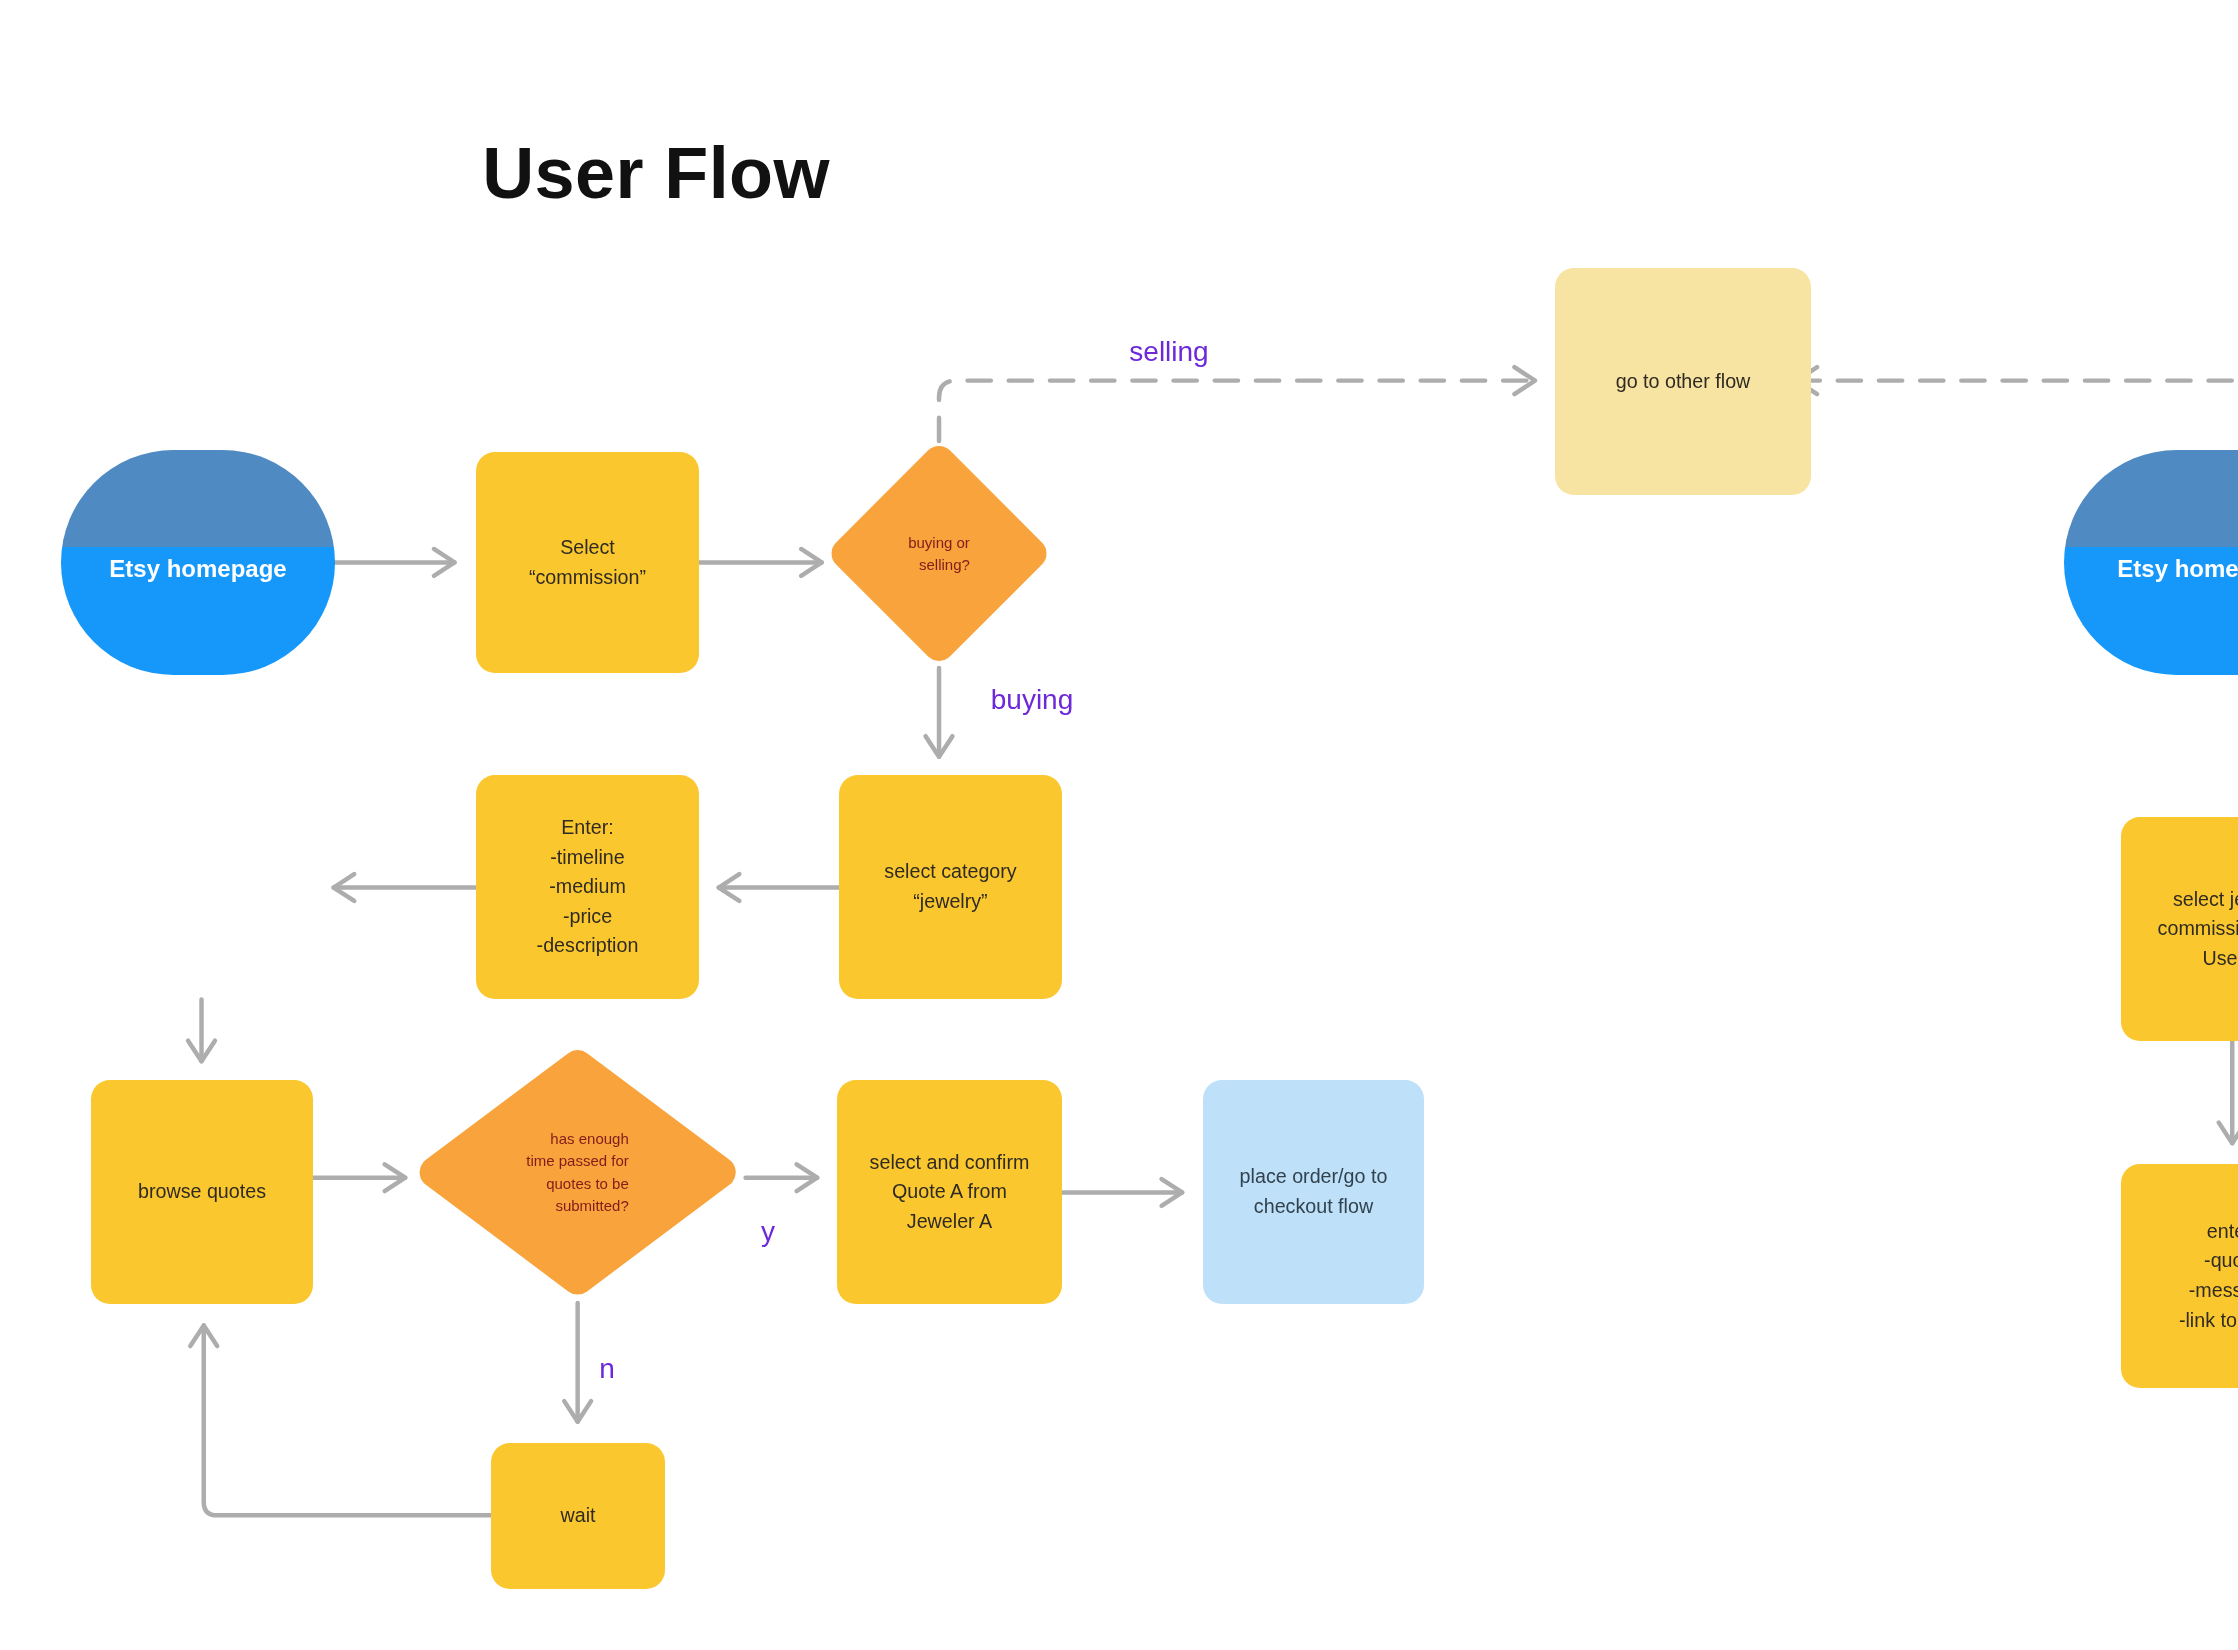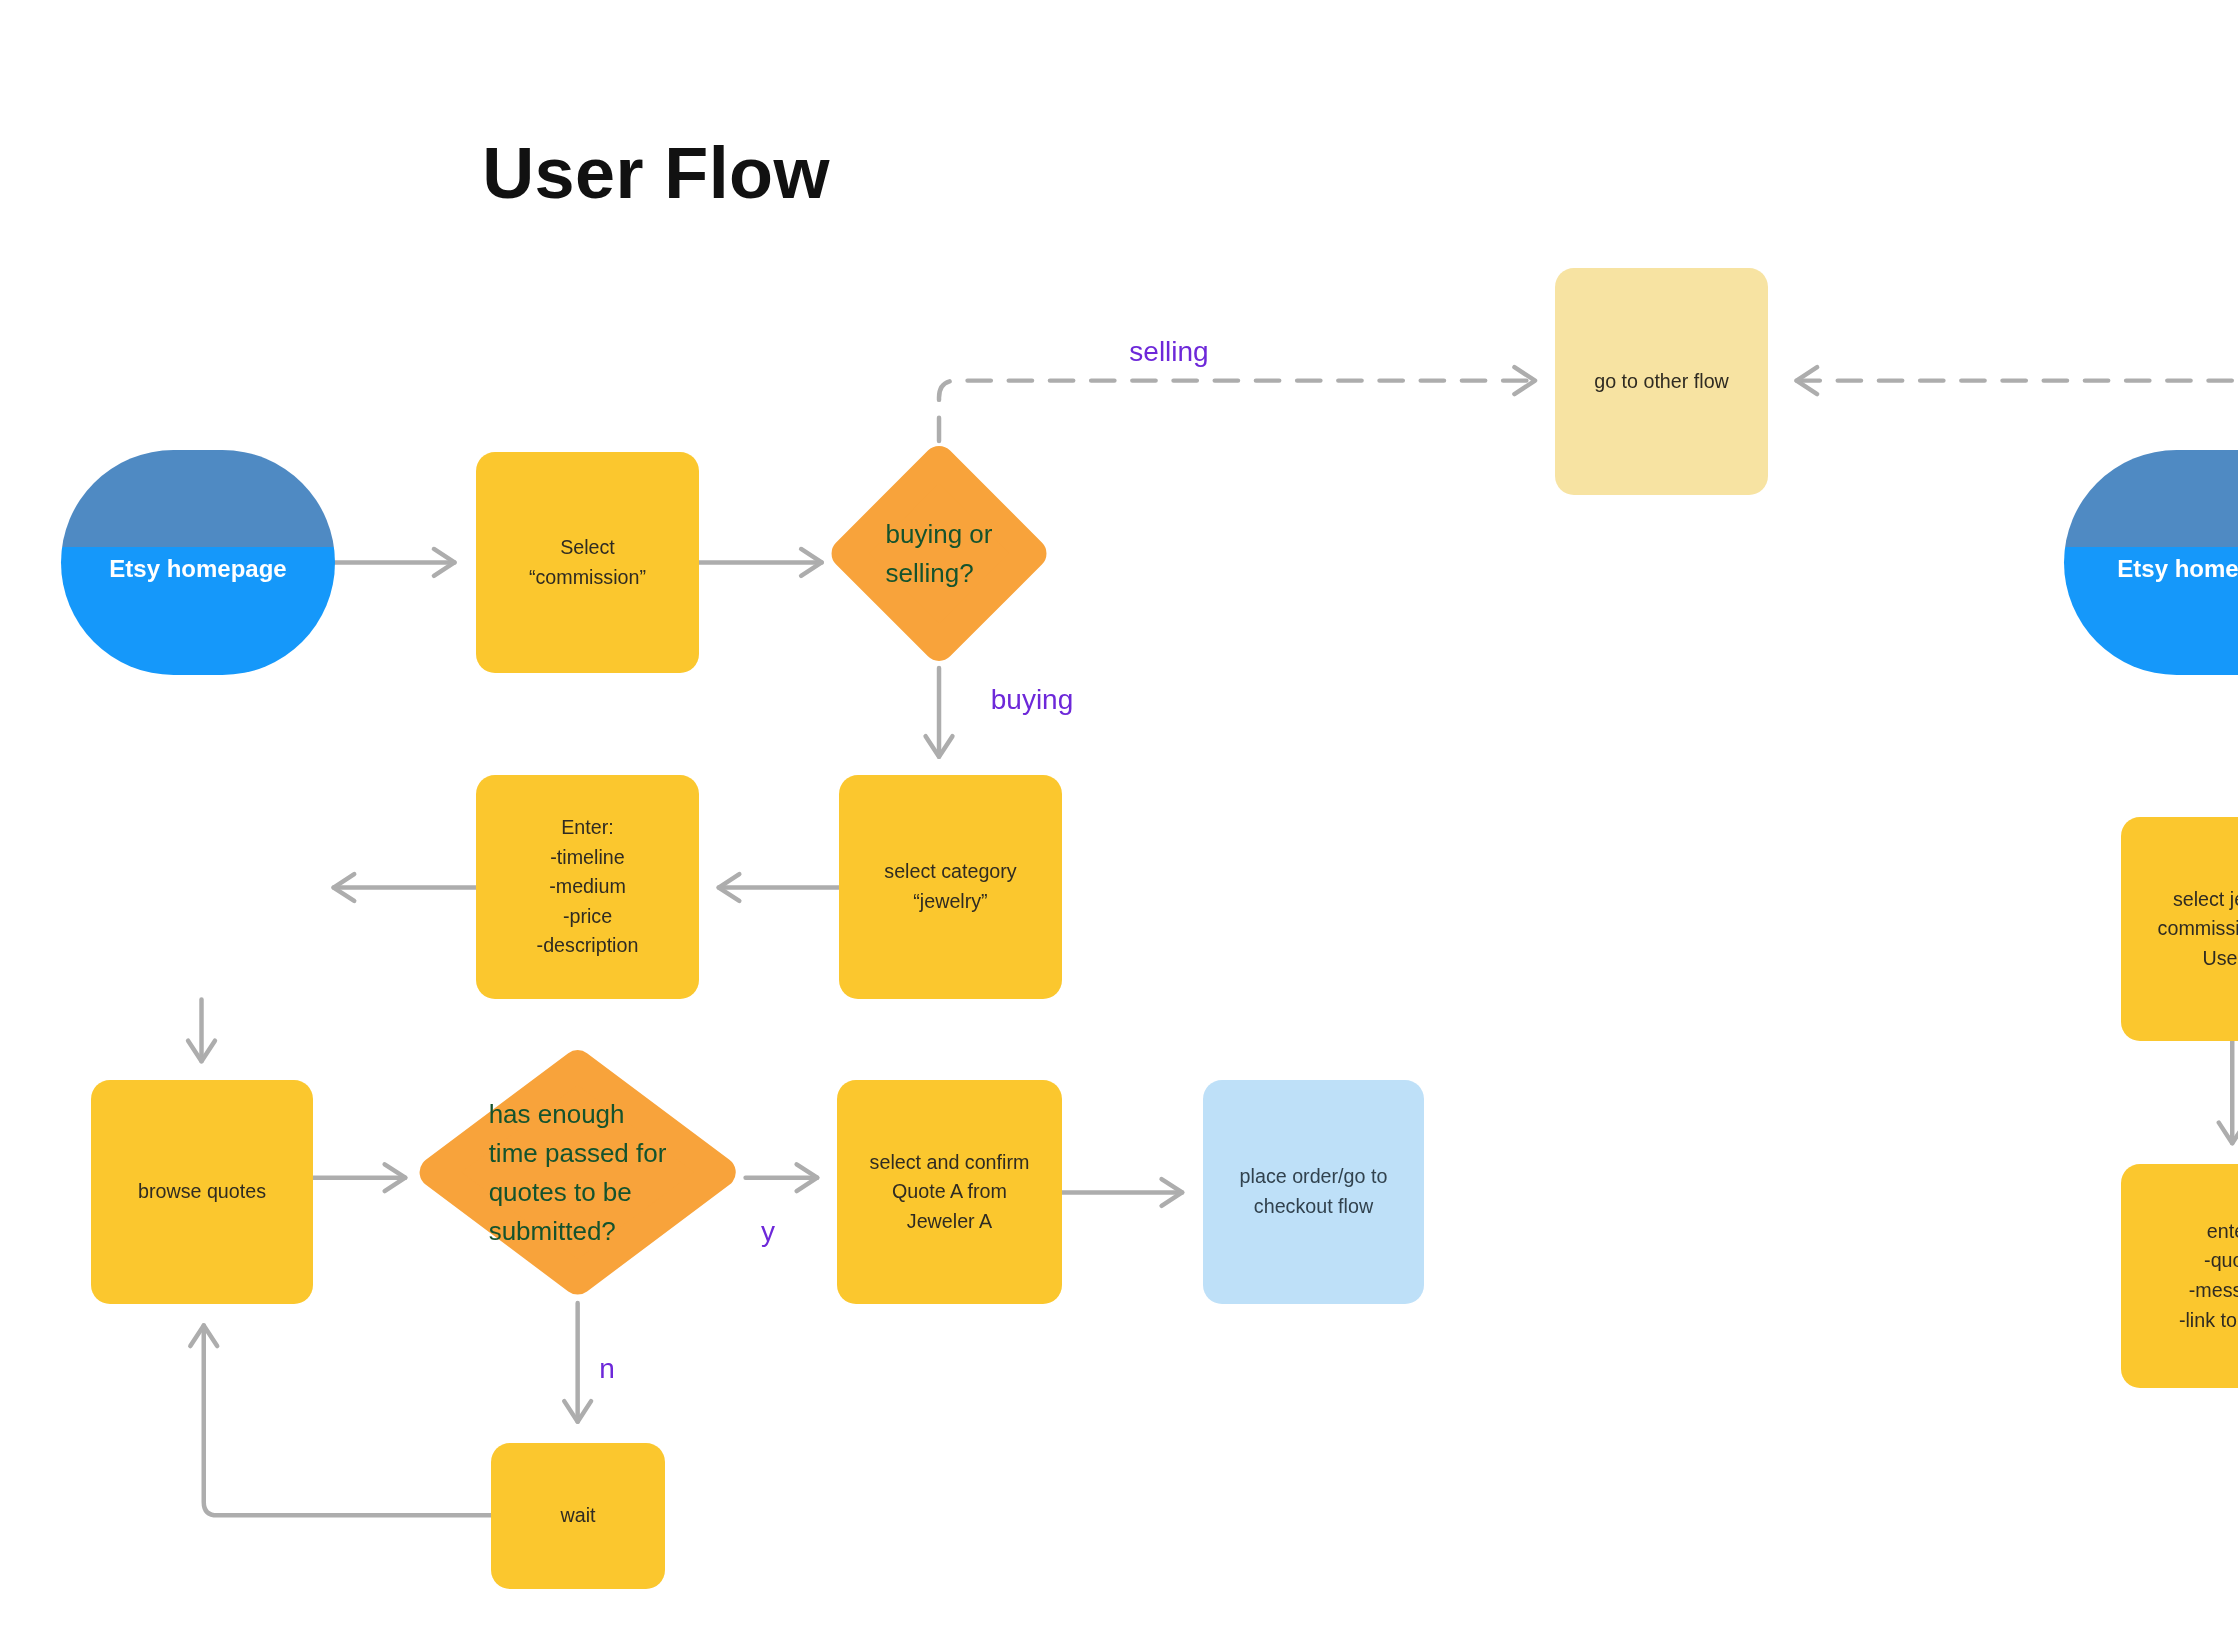--- a/index.html
+++ b/index.html
@@ -9,21 +9,21 @@
          color:#111111;white-space:nowrap;letter-spacing:0.4px;}
   .node{position:absolute;display:flex;align-items:center;justify-content:center;
         text-align:center;font-size:19.7px;line-height:1.5;color:#2F2B22;
         border-radius:19px;white-space:pre-line;padding:4.5px;box-sizing:border-box;}
   .yellow{background:#FBC72E;}
   .bluebox{background:#BEE0F8;color:#31424E;}
   .pale{background:#F7E3A2;}
   .pill{background:linear-gradient(180deg,#4F8AC3 0%,#4F8AC3 43%,#1598FA 43%,#1598FA 100%);
         border-radius:139px;color:#ffffff;font-weight:700;font-size:24px;padding-top:18px;}
   .dtext{position:absolute;display:flex;align-items:center;justify-content:center;
-         text-align:left;font-size:26px;line-height:1.5;color:#14532d;white-space:pre-line;}
+         text-align:right;font-size:15px;line-height:1.5;color:#7f1d1d;white-space:pre-line;}
   .elabel{position:absolute;transform:translate(-50%,-50%);font-size:28px;color:#6d28d9;
           white-space:nowrap;}
   svg{position:absolute;left:0;top:0;}
   .edge{stroke:#ADADAD;stroke-width:10;fill:none;stroke-linecap:round;}
   .dashed{stroke-dasharray:52 40;}
   .diamond{fill:#F8A33B;stroke:#F8A33B;stroke-width:70;stroke-linejoin:round;}
 </style>
 </head>
 <body>
 
@@ -67,21 +67,21 @@
     <path class="diamond" d="M1290,2380 L1608,2618 L1290,2856 L972,2618 Z"></path>
   </svg>
 
   <div class="title" style="left:656px;top:132px;">User Flow</div>
 
   <div class="node pill" style="left:61px;top:450px;width:274px;height:225px;">Etsy homepage</div>
   <div class="node yellow" style="left:476px;top:452px;width:223px;height:221px;">Select
 “commission”</div>
   <div class="dtext" style="left:847px;top:462px;width:184px;height:184px;">buying or
 selling?</div>
-  <div class="node pale" style="left:1555px;top:268px;width:213px;height:227px;">go to other flow</div>
+  <div class="node pale" style="left:1555px;top:268px;width:256px;height:227px;">go to other flow</div>
   <div class="node yellow" style="left:476px;top:775px;width:223px;height:224px;">Enter:
 -timeline
 -medium
 -price
 -description</div>
   <div class="node yellow" style="left:839px;top:775px;width:223px;height:224px;">select category
 “jewelry”</div>
   <div class="node yellow" style="left:91px;top:1080px;width:222px;height:224px;">browse quotes</div>
   <div class="dtext" style="left:435px;top:1066px;width:285px;height:213px;">has enough
 time passed for

